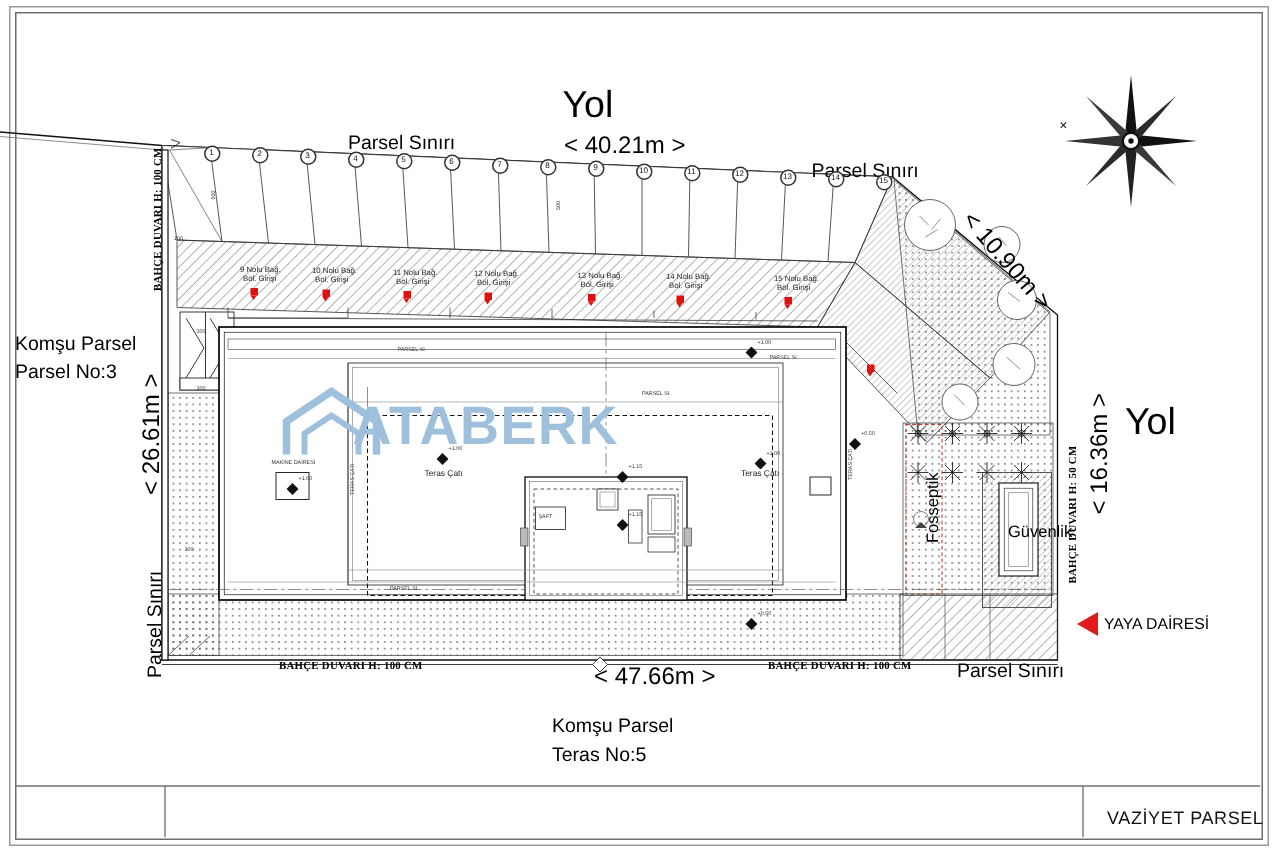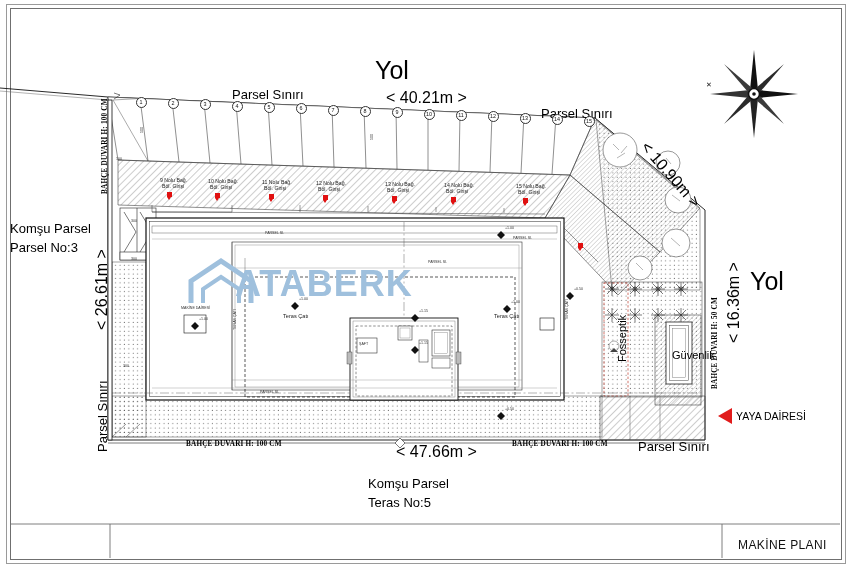--- a/index.html
+++ b/index.html
@@ -296,21 +296,21 @@
         <path d="M78,18 L54,46 L48,48 L50,42 Z" fill="#2a2a2a"></path>
         <path d="M18,78 L42,50 L48,48 L46,54 Z" fill="#2a2a2a"></path>
         <circle cx="48" cy="48" r="5.5" fill="#fff" stroke="#111" stroke-width="1.6"></circle>
         <circle cx="48" cy="48" r="1.8" fill="#111"></circle>
       </g>
     </svg>
   </div>
   <div class="t" style="left:706px;top:81px;font-size:7px;">✕</div>
 
   <div class="t big" style="left:375px;top:58px;">Yol</div>
-  <div class="t dim" style="left:386px;top:90px;text-align:center;">&lt; 40.21m &gt;</div>
+  <div class="t dim" style="left:376px;top:90px;text-align:center;">&lt; 40.21m &gt;</div>
 
   <div class="t big" style="left:750px;top:269px;">Yol</div>
 
   <div class="t med" style="left:232px;top:88px;">Parsel Sınırı</div>
   <div class="t med" style="left:541px;top:107px;">Parsel Sınırı</div>
   <div class="t med" style="left:638px;top:440px;">Parsel Sınırı</div>
 
   <div class="t med" style="left:10px;top:222px;">Komşu Parsel</div>
   <div class="t med" style="left:10px;top:241px;">Parsel No:3</div>
 
@@ -443,15 +443,15 @@
   <div class="t xtiny" style="left:123px;top:365px;">300</div>
   <div class="t xtiny" style="left:131px;top:258px;">300</div>
 
   <div class="t xtiny" style="left:265px;top:232px;">PARSEL SI.</div>
   <div class="t xtiny" style="left:428px;top:261px;">PARSEL SI.</div>
   <div class="t xtiny" style="left:513px;top:237px;">PARSEL SI.</div>
   <div class="t xtiny" style="left:260px;top:391px;">PARSEL SI.</div>
   <div class="t xtiny rot90" style="left:234px;top:330px;">TERAS ÇATI</div>
   <div class="t xtiny rot90" style="left:566px;top:320px;">TERAS ÇATI</div>
 
-  <div class="t" style="left:738px;top:539px;font-size:12px;letter-spacing:.4px;">MAKİNE PLANI</div>
+  <div class="t" style="left:738px;top:539px;font-size:12px;letter-spacing:.4px;">VAZİYET PARSEL</div>
 
 </div>
 
 </body></html>

